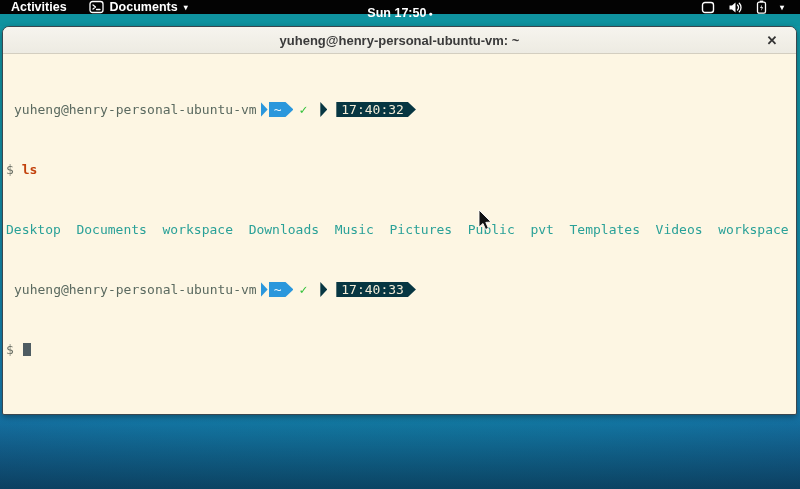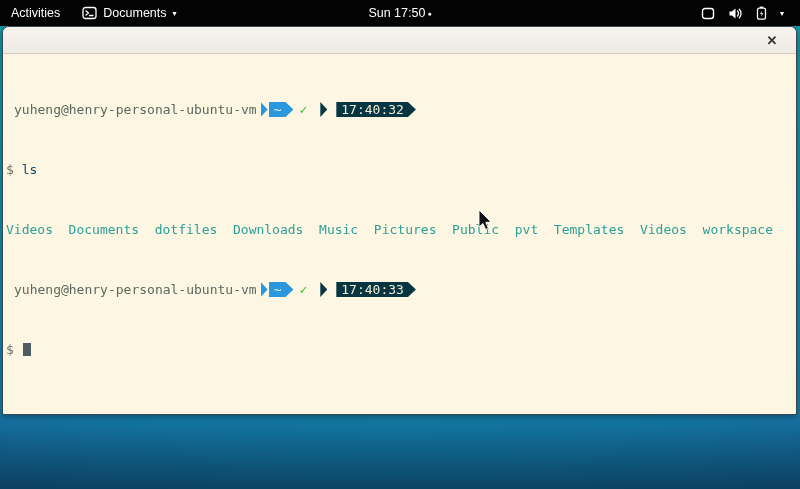--- a/index.html
+++ b/index.html
@@ -1,23 +1,23 @@
 <!DOCTYPE html>
 <html><head>
 <meta charset="utf-8">
 <style>
   * { margin:0; padding:0; box-sizing:border-box; }
   html,body { width:800px; height:489px; overflow:hidden; }
   body { position:relative; font-family:"Liberation Sans", sans-serif; background:#0f93a0; }
 
   
   .topbar{
-    position:absolute; top:0; left:0; width:800px; height:26px;
+    position:absolute; top:0; left:0; width:800px; height:14px;
     background:#030303; color:#fff; display:flex; align-items:center;
-    z-index:30; font-size:12.5px; font-weight:normal;
+    z-index:30; font-size:12.5px; font-weight:bold;
   }
   .tb-left{ display:flex; align-items:center; height:100%; }
   .tb-activities{ padding:0 14px 0 11px; height:100%; display:flex; align-items:center; cursor:pointer; }
   .tb-app{ display:flex; align-items:center; gap:6px; padding:0 8px; height:100%; cursor:pointer; }
   .tb-app svg{ display:block; }
   .tb-caret{ font-size:8px; line-height:1; position:relative; top:1px; }
   .tb-clock{
     position:absolute; left:0; right:0; top:0; height:26px;
     display:flex; align-items:center; justify-content:center; gap:5px;
     pointer-events:none;
@@ -62,21 +62,21 @@
   
   .pl-user{ padding-left:8px; color:#5b6a60; }
   .pl-arrow{ display:inline-block; width:7px; height:15px; margin:0 1px 0 4px;
     clip-path:polygon(0 0,100% 50%,0 100%); }
   .pl-seg{ display:inline-block; height:15px; line-height:15px; padding:0 12px 0 5px;
     clip-path:polygon(0 0,calc(100% - 8px) 0,100% 50%,calc(100% - 8px) 100%,0 100%); }
   .blue{ background:#2b97dc; color:#eaf5fc; }
   .dark{ background:#073642; color:#f3ecd7;margin-left:8px; }
   .check{ color:#33c13a; font-weight:bold; padding:0 5px 0 6px; }
   .dollar{ color:#6b7066; }
-  .cmd{ color:#0c4a6e; }
+  .cmd{ color:#c2410c;font-weight:bold; }
   .listing{ color:#2aa198; }
   .cursor-block{ display:inline-block; width:8px; height:13px; background:#4e5c62; margin-left:1px; }
 
   
   .mouse{ position:absolute; left:477px; top:209px; z-index:40; pointer-events:none; }
 </style>
 </head>
 <body>
 
 <div class="topbar">
@@ -125,30 +125,31 @@
       </svg>
     </span>
     <span class="tb-caret">▾</span>
   </div>
 </div>
 
 <div class="desktop"></div>
 
 <div class="window">
   <div class="titlebar">
+    <span>yuheng@henry-personal-ubuntu-vm: ~</span>
     <span class="close-btn">✕</span>
   </div>
 
   <div class="screen">
     
     <div class="t-line"><span class="pl-user">yuheng@henry-personal-ubuntu-vm</span><span class="pl-arrow blue"></span><span class="pl-seg blue">~</span><span class="check">✓</span><span class="pl-arrow dark"></span><span class="pl-seg dark">17:40:32</span></div>
     
     <div class="t-line"><span class="dollar">$</span><span> </span><span class="cmd">ls</span></div>
     
-    <div class="t-line listing">Videos  Documents  dotfiles  Downloads  Music  Pictures  Public  pvt  Templates  Videos  workspace</div>
+    <div class="t-line listing">Desktop  Documents  workspace  Downloads  Music  Pictures  Public  pvt  Templates  Videos  workspace</div>
     
     <div class="t-line"><span class="pl-user">yuheng@henry-personal-ubuntu-vm</span><span class="pl-arrow blue"></span><span class="pl-seg blue">~</span><span class="check">✓</span><span class="pl-arrow dark"></span><span class="pl-seg dark">17:40:33</span></div>
     
     <div class="t-line"><span class="dollar">$</span><span> </span><span class="cursor-block"></span></div>
   </div>
 </div>
 
 <div class="mouse">
   <svg width="16" height="24" viewBox="0 0 16 24">
     <path d="M2 1 L2 18 L6 14.5 L8.6 20.5 L11.4 19.2 L8.8 13.4 L14 13 Z" fill="#111" stroke="#fff" stroke-width="0.9"></path>

